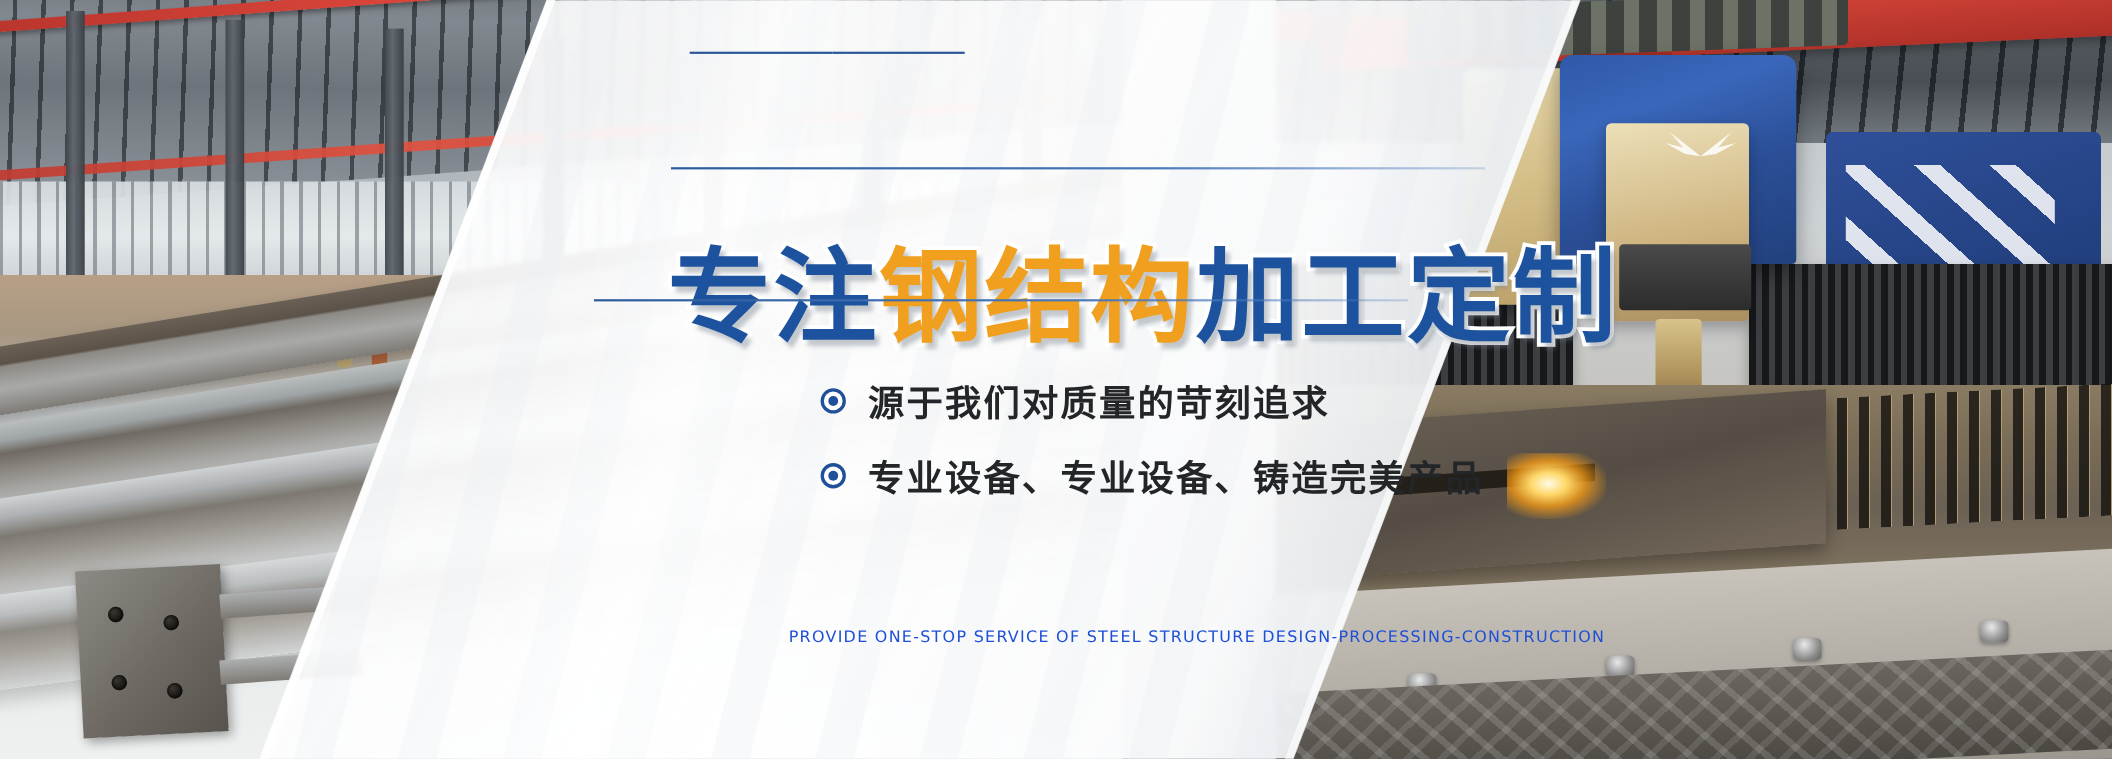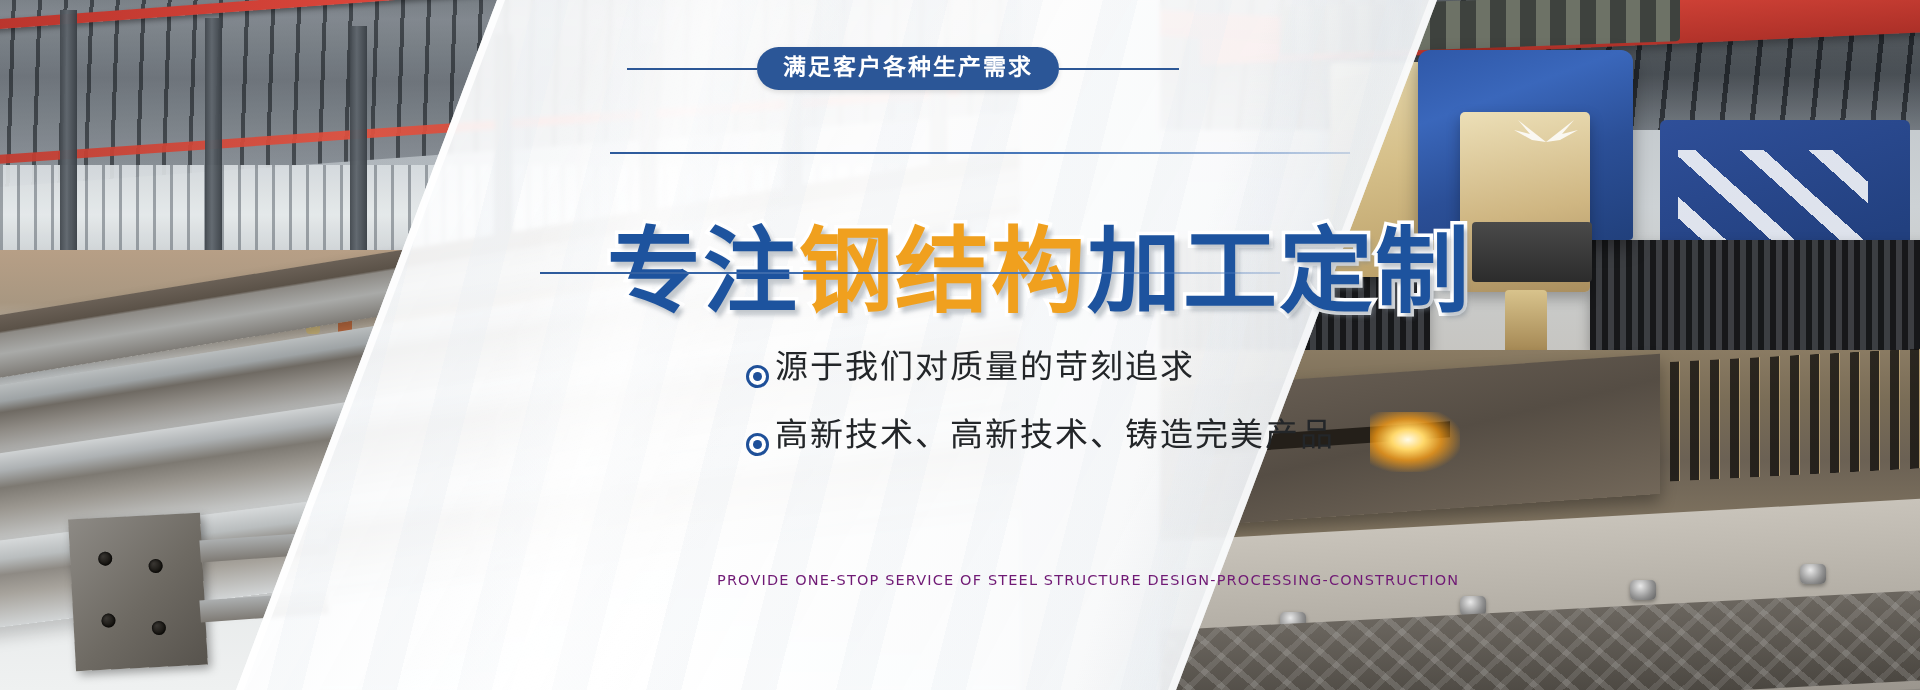--- a/index.html
+++ b/index.html
@@ -189,34 +189,34 @@
   .headline span{
     -webkit-text-stroke:7px #ffffff;
     paint-order:stroke fill;
     text-shadow:4px 5px 4px rgba(120,130,142,.45);
   }
   .hl-blue{color:#1d539e;}
   .hl-gold{color:#f0a01e;}
 
   
   .bullets{position:absolute;left:746px;top:340px;}
-  .bullet{display:flex;align-items:flex-end;gap:6px;margin-bottom:20px;}
+  .bullet{display:flex;align-items:center;gap:20px;margin-bottom:20px;font-weight:bold;}
   .dot{
     width:23px;height:23px;border-radius:50%;border:3px solid #1f5099;
     box-sizing:border-box;position:relative;flex:0 0 auto;background:#fff;
   }
   .dot:after{content:"";position:absolute;left:4px;top:4px;width:9px;height:9px;
     border-radius:50%;background:#1f5099;}
   .bullet-txt{font-size:33px;color:#232629;letter-spacing:2px;white-space:nowrap;
     font-family:"DejaVu Sans","Liberation Sans",sans-serif;}
 
   
   .slogan-cn{position:absolute;left:717px;top:519px;font-size:35px;color:#2b2e31;
     letter-spacing:1px;white-space:nowrap;font-family:"DejaVu Sans","Liberation Sans",sans-serif;}
-  .slogan-en{position:absolute;left:717px;top:572px;font-size:14.5px;color:#701a75;
+  .slogan-en{position:absolute;left:717px;top:572px;font-size:14.5px;color:#1d4ed8;
     letter-spacing:1.15px;white-space:nowrap;font-family:"DejaVu Sans","Liberation Sans",sans-serif;}
 </style>
 </head>
 <body>
 
 <div class="banner">
 
   <div class="photo-left">
     <div class="pl-roof"></div>
     <div class="pl-redbeam"></div>
@@ -285,37 +285,36 @@
 
   <div class="panel"></div>
   <div class="panel-sheen"></div>
   <div class="panel-edge-l"></div>
   <div class="panel-edge-r"></div>
 
   <div class="content">
 
     <div class="badge-row">
       <span class="badge-line"></span>
-      <span class="badge-pill">满足客户各种生产需求</span>
       <span class="badge-line right"></span>
     </div>
 
     <div class="rule rule-top"></div>
 
     <h1 class="headline"><span class="hl-blue">专注</span><span class="hl-gold">钢结构</span><span class="hl-blue">加工定制</span></h1>
 
     <div class="rule rule-bottom"></div>
 
     <div class="bullets">
       <div class="bullet">
         <span class="dot"></span>
         <span class="bullet-txt">源于我们对质量的苛刻追求</span>
       </div>
       <div class="bullet">
         <span class="dot"></span>
-        <span class="bullet-txt">高新技术、高新技术、铸造完美产品</span>
+        <span class="bullet-txt">专业设备、专业设备、铸造完美产品</span>
       </div>
     </div>
 
     <div class="slogan-en">PROVIDE ONE-STOP SERVICE OF STEEL STRUCTURE DESIGN-PROCESSING-CONSTRUCTION</div>
 
   </div>
 </div>
 
 </body></html>

